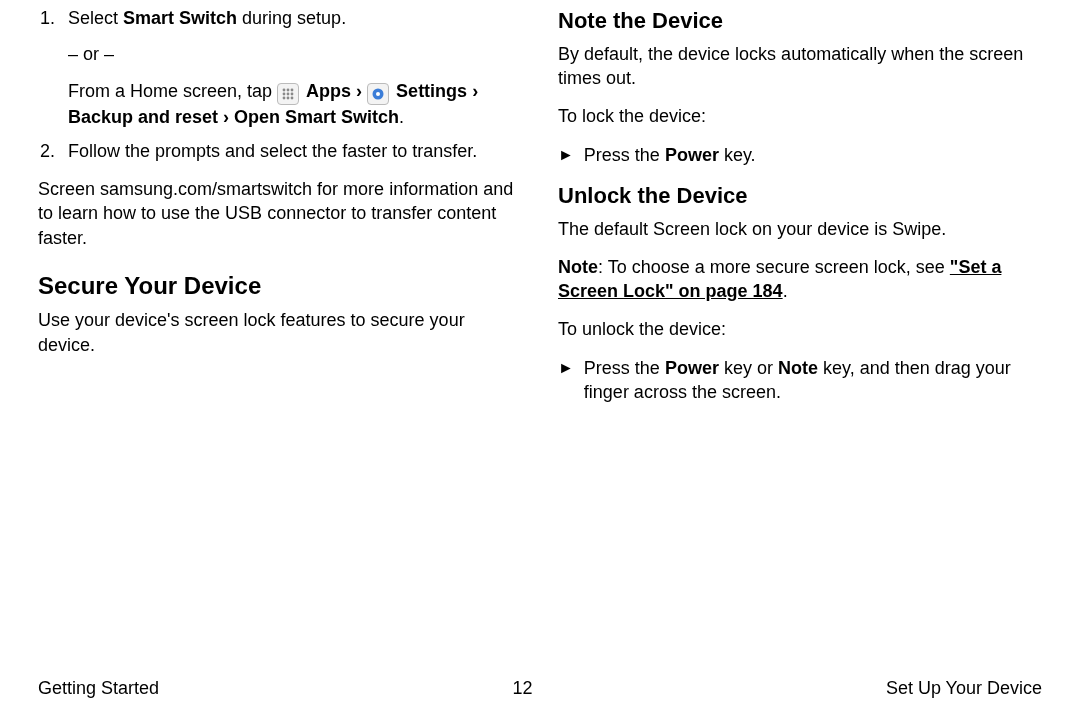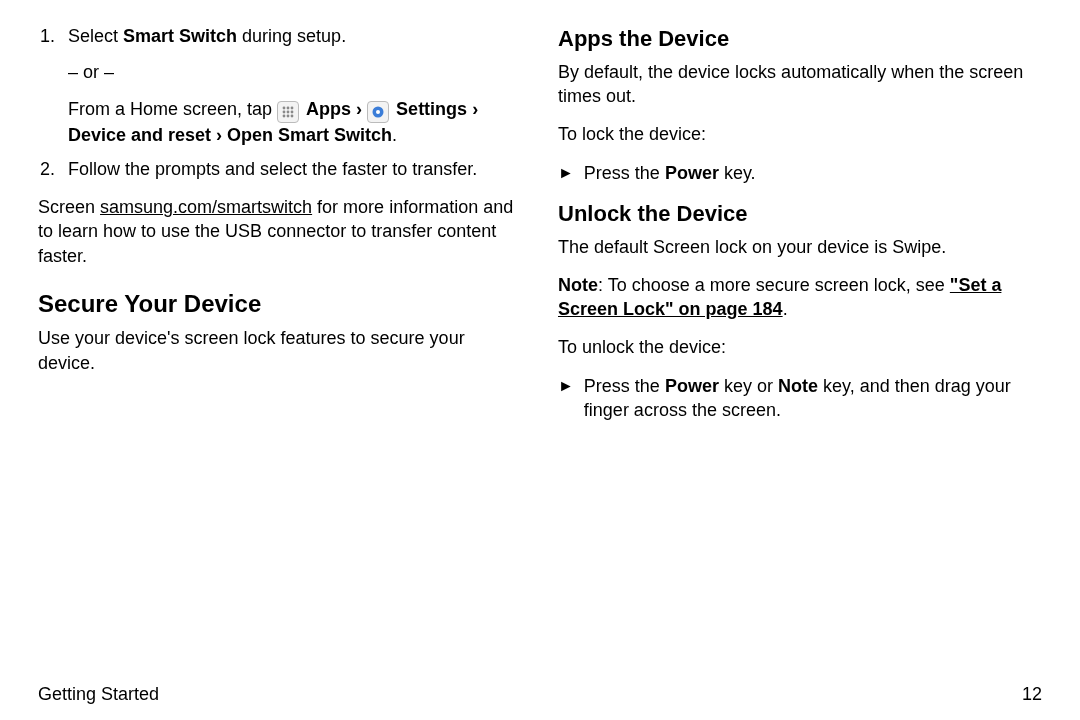--- a/index.html
+++ b/index.html
@@ -11,21 +11,21 @@
     color: #000;
     background: #fff;
     font-size: 18px;
     line-height: 1.35;
   }
   .page {
     position: relative;
     width: 1080px;
     height: 718px;
     box-sizing: border-box;
-    padding: 24px 38px 20px 38px;
+    padding: 6px 38px 20px 38px;
   }
   .columns {
     display: flex;
     gap: 36px;
   }
   .col {
     flex: 1 1 0;
     min-width: 0;
   }
   h2 { 
@@ -63,21 +63,20 @@
   .bullet-arrow .marker {
     flex: 0 0 auto;
     font-size: 16px;
     line-height: 1.5;
   }
   .bullet-arrow .text {
     flex: 1 1 auto;
   }
   .bold { font-weight: 700; }
   .link {
-    text-decoration: underline;
     font-weight: 400;
   }
   .lock-link {
     text-decoration: underline;
     font-weight: 700;
   }
   .icon-box {
     display: inline-flex;
     align-items: center;
     justify-content: center;
@@ -89,21 +88,21 @@
     vertical-align: -4px;
     margin-right: 2px;
   }
   .icon-apps svg, .icon-settings svg {
     display: block;
   }
   .footer {
     position: absolute;
     left: 38px;
     right: 38px;
-    bottom: 12px;
+    bottom: 18px;
     display: flex;
     justify-content: space-between;
     font-size: 18px;
   }
 </style>
 </head>
 <body>
 
 <div class="page">
   <div class="columns">
@@ -133,38 +132,38 @@
               </svg>
             </span>
             <span class="bold">Apps</span><span class="bold"> › </span>
             <span class="icon-box icon-settings">
               <svg width="14" height="14" viewBox="0 0 14 14">
                 <circle cx="7" cy="7" r="5.5" fill="#3b7dd8"></circle>
                 <circle cx="7" cy="7" r="2" fill="#fff"></circle>
               </svg>
             </span>
             <span class="bold">Settings</span><span class="bold"> › </span>
-            <span class="bold">Device and reset › Open Smart Switch</span><span>.</span>
+            <span class="bold">Backup and reset › Open Smart Switch</span><span>.</span>
           </div>
         </li>
         <li>
           <span>Follow the prompts and select the faster to transfer.</span>
         </li>
       </ol>
 
       <p>
         <span>Screen </span><span class="link">samsung.com/smartswitch</span><span> for more information and to learn how to use the USB connector to transfer content faster.</span>
       </p>
 
       <h2>Secure Your Device</h2>
       <p>Use your device's screen lock features to secure your device.</p>
     </div>
 
     <div class="col">
-      <h3>Apps the Device</h3>
+      <h3>Note the Device</h3>
       <p>By default, the device locks automatically when the screen times out.</p>
       <p>To lock the device:</p>
       <div class="bullet-arrow">
         <span class="marker">►</span>
         <span class="text">
           <span>Press the </span><span class="bold">Power</span><span> key.</span>
         </span>
       </div>
 
       <h3 class="spaced">Unlock the Device</h3>
@@ -179,14 +178,15 @@
           <span>Press the </span><span class="bold">Power</span><span> key or </span><span class="bold">Note</span><span> key, and then drag your finger across the screen.</span>
         </span>
       </div>
     </div>
 
   </div>
 
   <div class="footer">
     <span>Getting Started</span>
     <span>12</span>
+    <span>Set Up Your Device</span>
   </div>
 </div>
 
 </body></html>

